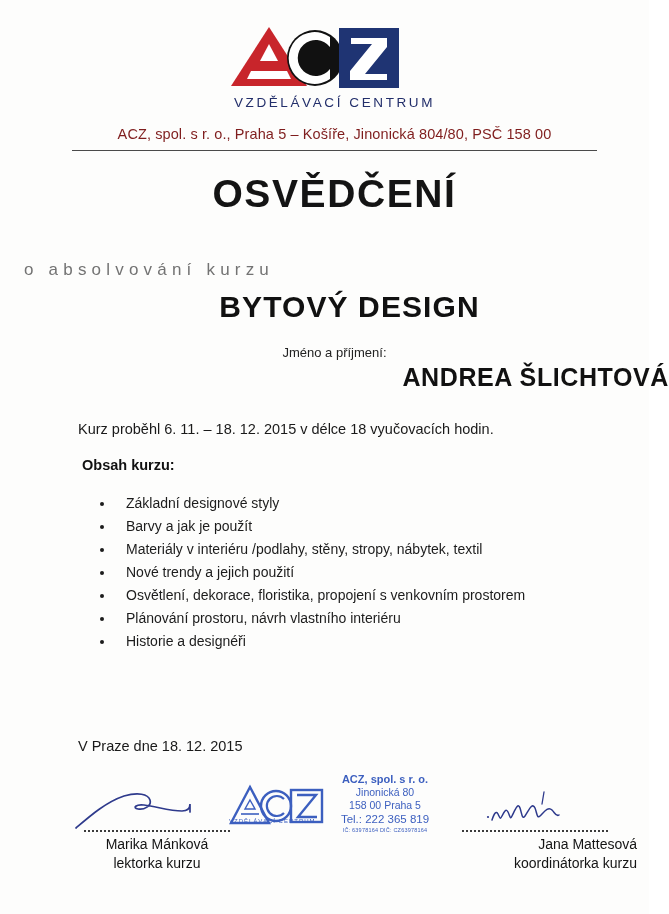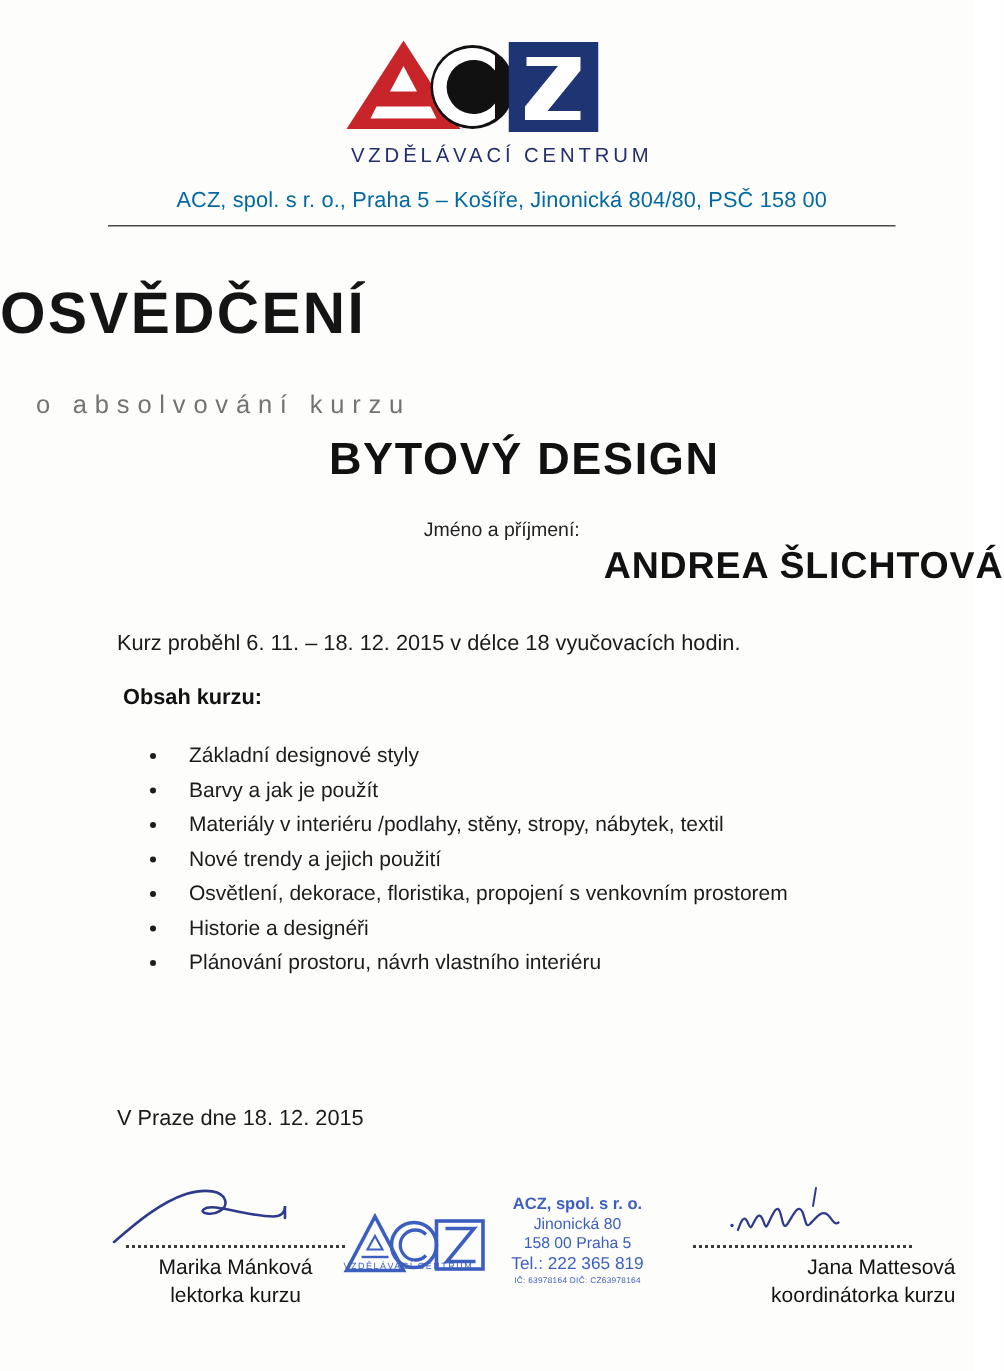--- a/index.html
+++ b/index.html
@@ -68,39 +68,39 @@
   }
 
   
   .addr {
     position: absolute;
     top: 126px;
     left: 0;
     width: 669px;
     text-align: center;
     font-size: 14.5px;
-    color: #0369a1;
+    color: #7f1d1d;
     letter-spacing: 0.1px;
   }
   .rule {
     position: absolute;
     top: 150px;
     left: 72px;
     width: 525px;
     height: 1px;
     background: #4a4a4a;
   }
 
   
   .title {
     position: absolute;
-    top: 188px;
-    left: 0;
-    width: 669px;
-    text-align: left;
+    top: 172px;
+    left: 0;
+    width: 669px;
+    text-align: center;
     font-size: 39px;
     font-weight: bold;
     letter-spacing: 1.6px;
     color: #141414;
   }
   .subtitle-sp {
     position: absolute;
     top: 260px;
     left: 0;
     width: 669px;
@@ -230,21 +230,21 @@
   }
   .sig-role {
     font-size: 14px;
     color: #141414;
     line-height: 19px;
   }
 
   
   .stamp {
     position: absolute;
-    top: 796px;
+    top: 772px;
     left: 228px;
     width: 212px;
     height: 62px;
     color: #3c5fbf;
   }
   .stamp-logo {
     position: absolute;
     left: 0;
     top: 12px;
     width: 96px;
@@ -324,22 +324,22 @@
   <div class="person-name">ANDREA ŠLICHTOVÁ</div>
 
   <div class="duration">Kurz proběhl 6. 11. – 18. 12. 2015 v délce 18 vyučovacích hodin.</div>
   <div class="content-head">Obsah kurzu:</div>
   <ul class="bullets" id="content-list">
       <li>Základní designové styly</li>
       <li>Barvy a jak je použít</li>
       <li>Materiály v interiéru /podlahy, stěny, stropy, nábytek, textil</li>
       <li>Nové trendy a jejich použití</li>
       <li>Osvětlení, dekorace, floristika, propojení s venkovním prostorem</li>
+      <li>Plánování prostoru, návrh vlastního interiéru</li>
       <li>Historie a designéři</li>
-      <li>Plánování prostoru, návrh vlastního interiéru</li>
     </ul>
 
   <div class="place-date">V Praze dne 18. 12. 2015</div>
 
   <div class="sig-left">
     <div class="sig-draw">
       <svg width="190" height="40" viewBox="0 0 190 40">
         <path d="M14 38 C28 26 44 12 62 6 C76 2 86 4 88 10 C90 16 82 20 76 19 C70 18 74 14 82 15 C96 17 108 21 120 21 C126 21 128 18 128 14 L128 22" fill="none" stroke="#2E3A8C" stroke-width="1.7" stroke-linecap="round"></path>
       </svg>
     </div>

